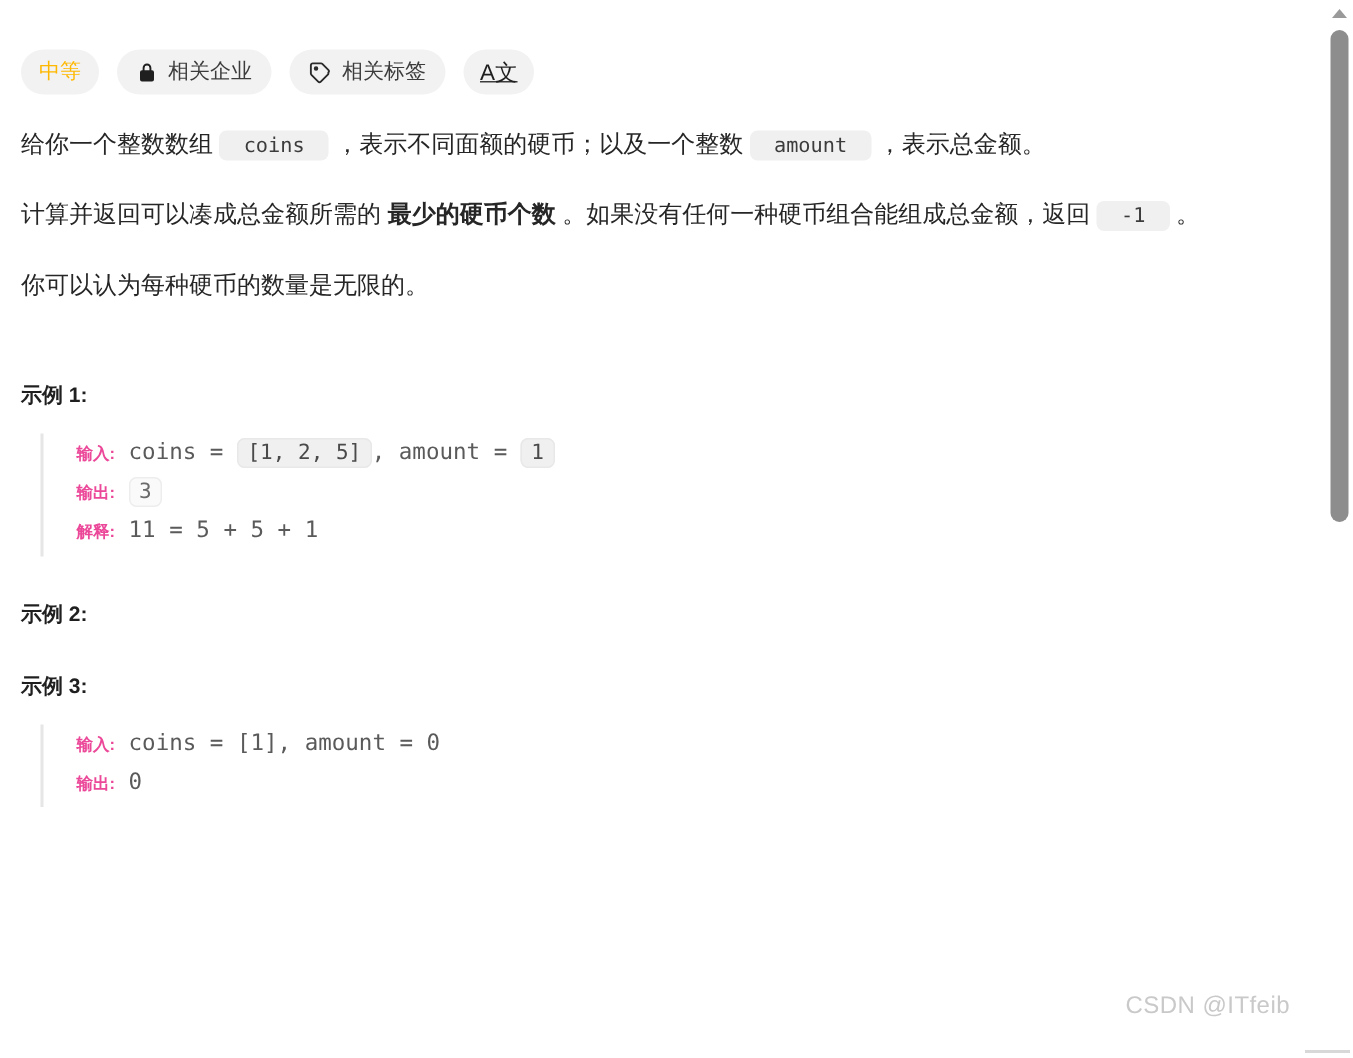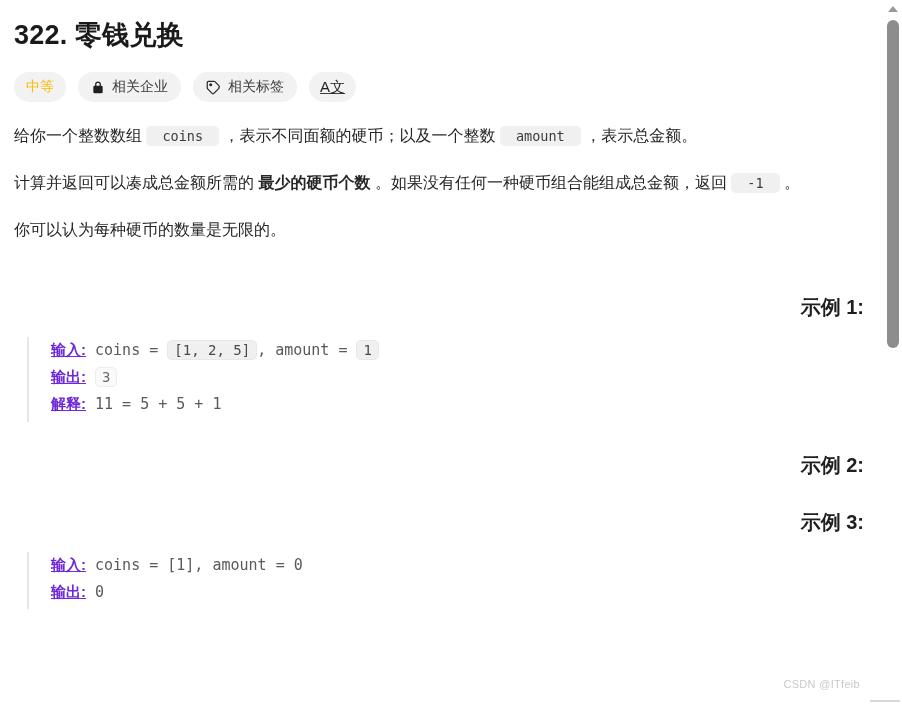--- a/index.html
+++ b/index.html
@@ -89,68 +89,66 @@
     border-radius: 5px;
     padding: 2px 16px;
     color: #3c3c3c;
     white-space: nowrap;
   }
 
   
   .examples { margin-top: 52px; }
   .example { margin-bottom: 6px; }
   .example-title {
-    font-size: 20px;
+    font-size: 14px;
     font-weight: bold;
     color: #1f1f1f;
     margin: 0 0 16px 0;
-    text-align: right;
   }
   .example + .example .example-title { margin-top: 30px; }
 
   .example-block {
     border-left: 2px solid #e6e6e6;
     padding: 0 0 4px 22px;
     margin-left: 13px;
   }
   .ex-line {
     font-family: "DejaVu Sans Mono", "Liberation Mono", monospace;
     font-size: 15px;
     line-height: 1.72;
     color: #5a5a5a;
     white-space: nowrap;
   }
   .ex-label {
     font-family: "Liberation Sans", "DejaVu Sans", sans-serif;
     font-weight: bold;
-    color: #6d28d9;
-    font-size: 15px;
-    text-decoration: underline;
+    color: #ec4899;
+    font-size: 11px;
   }
   code.ex-code {
     font-family: "DejaVu Sans Mono", "Liberation Mono", monospace;
     font-size: 14px;
     background: #f0f0f0;
     border: 1px solid #e8e8e8;
     border-radius: 5px;
     padding: 1px 6px;
     color: #4a4a4a;
   }
   code.ex-code.soft {
     background: #fafafa;
     border: 1px solid #ededed;
     color: #6b6b6b;
   }
 
   
   .watermark {
     position: absolute;
     right: 42px;
-    bottom: 15px;
-    font-size: 11px;
+    bottom: 25px;
+    font-size: 16px;
     color: #c9c9c9;
     letter-spacing: .3px;
     user-select: none;
   }
 
   
   .scrollbar {
     position: absolute;
     right: 0; top: 0;
     width: 18px;
@@ -187,21 +185,20 @@
     width: 30px;
     height: 2px;
     background: #d8d8d8;
   }
 </style>
 </head>
 <body>
 
 <div id="page">
 
-  <h1 class="title">322. 零钱兑换</h1>
 
   <div class="pill-row">
 
     <div class="pill difficulty">
       <span>中等</span>
     </div>
 
     <div class="pill">
       <span class="ic">
         <svg width="14" height="15" viewBox="0 0 24 24" fill="#1f1f1f">

